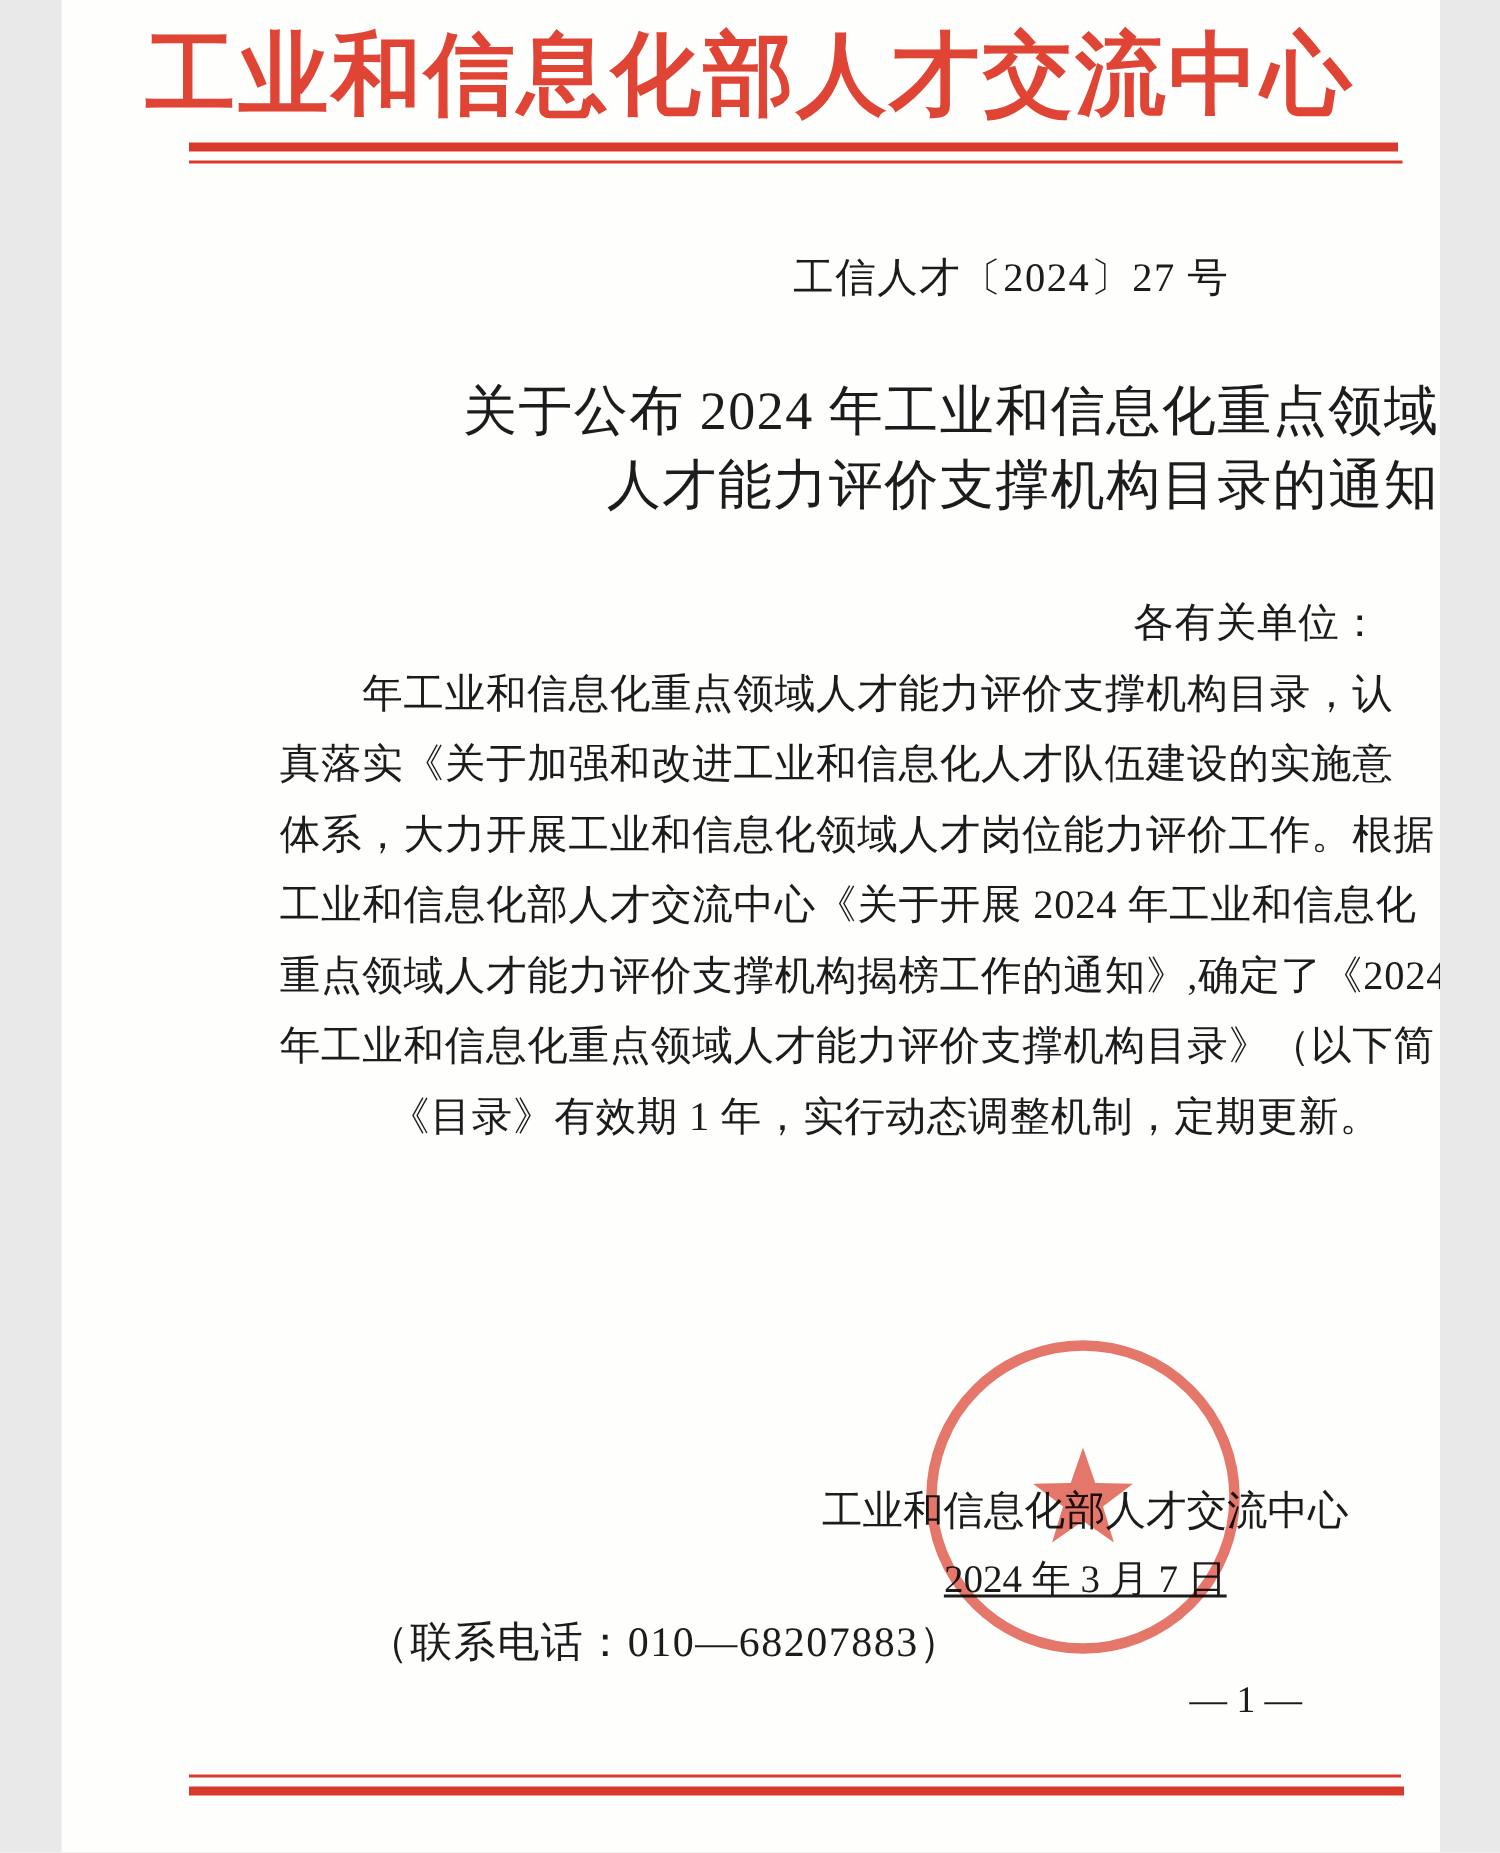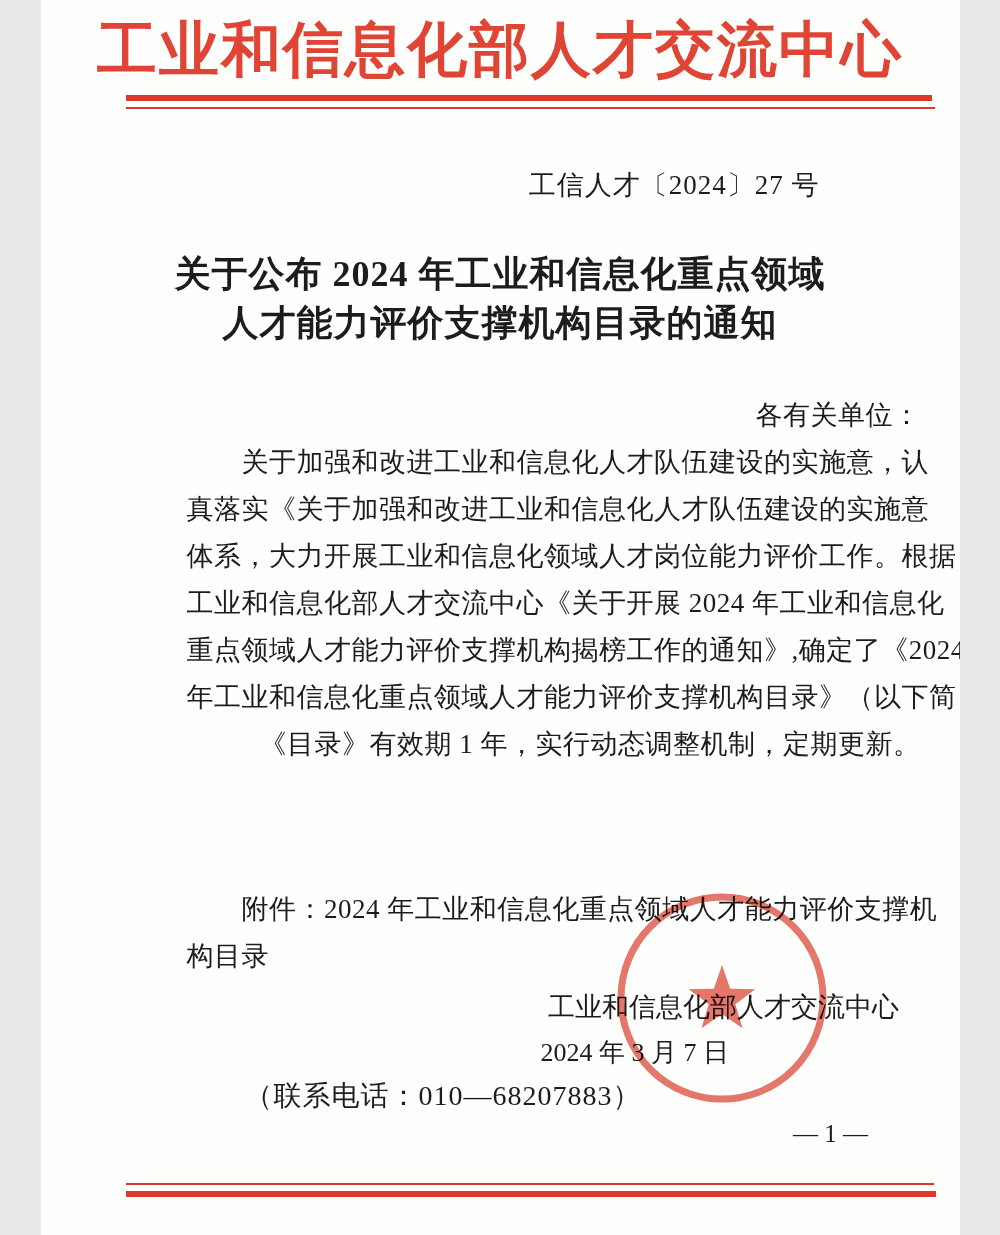--- a/index.html
+++ b/index.html
@@ -28,23 +28,23 @@
   .rule-bottom-thick{top:1191px;left:85px;width:810px;height:6px;}
   .doc-number{
     position:absolute;top:168px;left:0;right:140px;
     text-align:right;
     font-size:27px;line-height:34px;
     letter-spacing:1px;
     padding-left:25px;
   }
   .doc-title{
     position:absolute;top:250px;left:0;right:0;
-    text-align:center;
+    text-align:right;
     font-size:36px;line-height:49px;
-    font-weight:700;
+    font-weight:400;
     letter-spacing:1px;
   }
   .body-text{
     position:absolute;top:392px;left:146px;width:734px;
     font-size:27px;line-height:47px;
     letter-spacing:.5px;
     text-align:right;
   }
   .attachment{
     position:absolute;top:886px;left:146px;width:734px;
@@ -52,21 +52,22 @@
     letter-spacing:.5px;
   }
   .body-line{white-space:nowrap;}
   .signature-org{
     position:absolute;top:990px;left:500px;width:366px;
     text-align:center;
     font-size:27px;line-height:34px;
   }
   .signature-date{
     position:absolute;top:1036px;left:500px;width:366px;
-    font-size:26px;line-height:34px;
+    text-align:center;
+    font-size:26px;line-height:34px;text-decoration:underline;
   }
   .contact{
     position:absolute;top:1078px;left:204px;
     font-size:28px;line-height:36px;
     letter-spacing:1px;
   }
   .page-number{
     position:absolute;top:1118px;left:720px;width:140px;
     text-align:center;
     font-size:25px;line-height:32px;
@@ -100,33 +101,29 @@
 
   <div class="doc-number">工信人才〔2024〕27 号</div>
 
   <div class="doc-title">
     <div>关于公布 2024 年工业和信息化重点领域</div>
     <div>人才能力评价支撑机构目录的通知</div>
   </div>
 
   <div class="body-text">
       <div class="body-line">各有关单位：</div>
-      <div class="body-line">　　关于加强和改进工业和信息化人才队伍建设的实施意，认</div>
+      <div class="body-line">　　年工业和信息化重点领域人才能力评价支撑机构目录，认</div>
       <div class="body-line">真落实《关于加强和改进工业和信息化人才队伍建设的实施意</div>
       <div class="body-line">体系，大力开展工业和信息化领域人才岗位能力评价工作。根据</div>
       <div class="body-line">工业和信息化部人才交流中心《关于开展 2024 年工业和信息化</div>
       <div class="body-line">重点领域人才能力评价支撑机构揭榜工作的通知》,确定了《2024</div>
       <div class="body-line">年工业和信息化重点领域人才能力评价支撑机构目录》（以下简</div>
       <div class="body-line">　　《目录》有效期 1 年，实行动态调整机制，定期更新。</div>
     </div>
 
-  <div class="attachment">
-      <div class="body-line">　　附件：2024 年工业和信息化重点领域人才能力评价支撑机</div>
-      <div class="body-line">构目录</div>
-    </div>
 
   <div class="signature-org">工业和信息化部人才交流中心</div>
   <div class="signature-date">2024 年 3 月 7 日</div>
 
   <div class="contact">（联系电话：010—68207883）</div>
 
   <div class="page-number">—  1  —</div>
 
   <div class="rule rule-bottom-thin"></div>
   <div class="rule rule-bottom-thick"></div>

